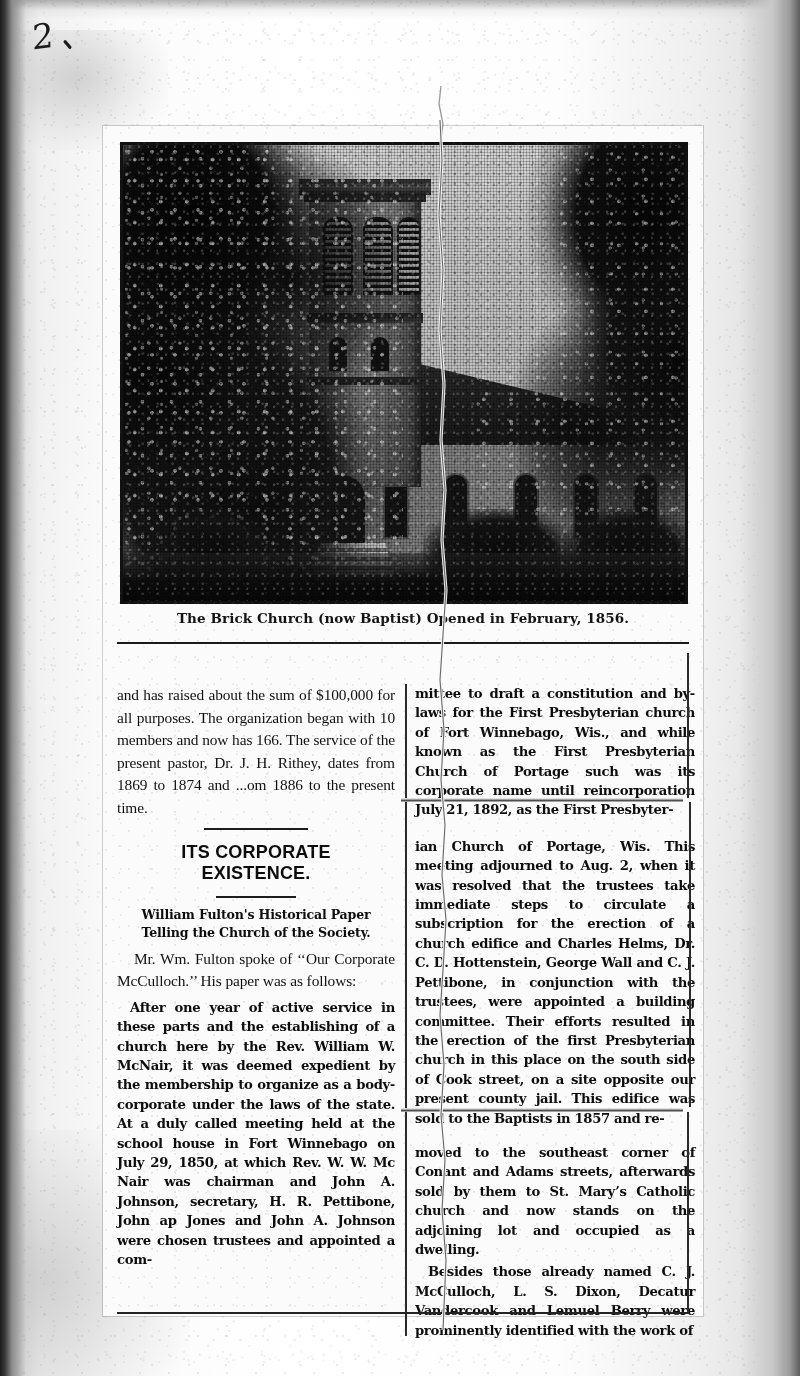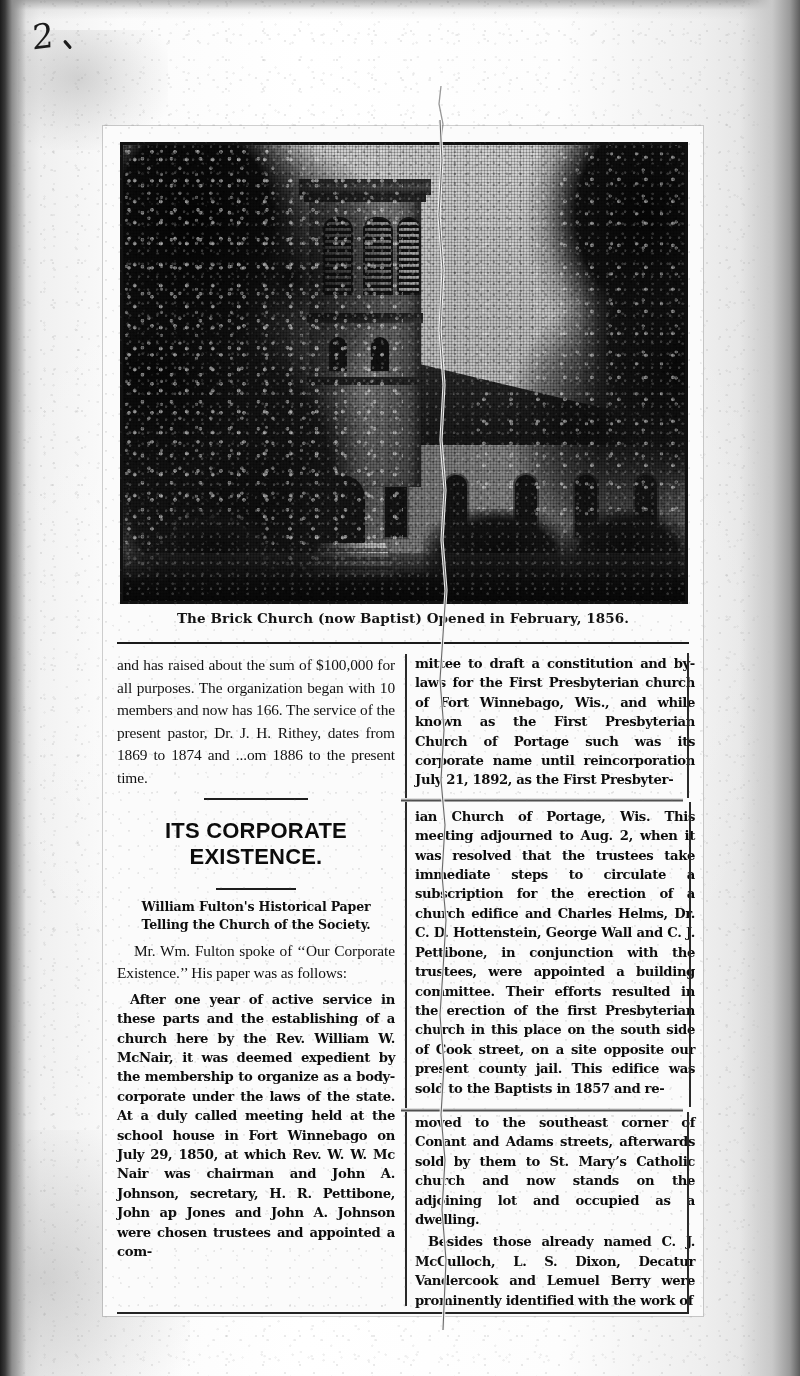--- a/index.html
+++ b/index.html
@@ -273,21 +273,21 @@
     letter-spacing: .1px;
     color: #131313;
   }
   .caption-rule {
     position: absolute; left: 14px; top: 516px; width: 572px; height: 2px;
     background: #1a1a1a;
   }
 
   
   .cols {
-    position: absolute; left: 14px; top: 528px; width: 576px; height: 660px;
+    position: absolute; left: 14px; top: 558px; width: 576px; height: 660px;
   }
   .col {
     position: absolute; top: 0; width: 278px; height: 100%;
   }
   .col-left  { left: 0; }
   .col-right { left: 298px; width: 280px; }
   .col-divider {
     position: absolute; left: 288px; top: 0; width: 2px; height: 652px;
     background: #2a2a2a;
   }
@@ -311,26 +311,26 @@
     line-height: 19.4px;
     text-align: justify;
     color: #0d0d0d;
     font-weight: 700;
     letter-spacing: -.35px;
   }
   p.body2.indent { text-indent: 13px; }
 
   .headline {
     font-family: "Liberation Sans", sans-serif;
-    font-size: 22px;
+    font-size: 18px;
     font-weight: 700;
     text-align: center;
     color: #0c0c0c;
     letter-spacing: .2px;
-    margin: 18px;
+    margin: 12px;
   }
   .subhead {
     font-family: "DejaVu Serif", serif;
     font-weight: 700;
     font-size: 12.6px;
     line-height: 18px;
     text-align: center;
     color: #0d0d0d;
     letter-spacing: -.2px;
     margin: 0;
@@ -414,21 +414,21 @@
 
     <div class="cols">
       <div class="col-divider"></div>
 
       <div class="col col-left">
         <p class="body">and has raised about the sum of $100,000 for all purposes. The organization began with 10 members and now has 166. The service of the present pastor, Dr. J. H. Rithey, dates from 1869 to 1874 and ...om 1886 to the present time.</p>
         <div class="short-rule"></div>
         <h2 class="headline">ITS CORPORATE EXISTENCE.</h2>
         <div class="short-rule thin"></div>
         <p class="subhead">William Fulton's Historical Paper Telling the Church of the Society.</p>
-        <p class="body indent" style="margin-top:6px">Mr. Wm. Fulton spoke of ‘‘Our Corporate Existence.’’ His paper was as follows:</p>
+        <p class="body indent" style="margin-top:6px">Mr. Wm. Fulton spoke of ‘‘Our Corporate McCulloch.’’ His paper was as follows:</p>
         <p class="body2 indent" style="margin-top:5px">After one year of active service in these parts and the establishing of a church here by the Rev. William W. McNair, it was deemed expedient by the membership to organize as a body-corporate under the laws of the state. At a duly called meeting held at the school house in Fort Winnebago on July 29, 1850, at which Rev. W. W. Mc Nair was chairman and John A. Johnson, secretary, H. R. Pettibone, John ap Jones and John A. Johnson were chosen trustees and appointed a com-</p>
       </div>
 
       <div class="col col-right">
         <p class="body2">mittee to draft a constitution and by-laws for the First Presbyterian church of Fort Winnebago, Wis., and while known as the First Presbyterian Church of Portage such was its corporate name until reincorporation July 21, 1892, as the First Presbyter-</p>
         <p class="body2" style="margin-top:17px">ian Church of Portage, Wis. This meeting adjourned to Aug. 2, when it was resolved that the trustees take immediate steps to circulate a subscription for the erection of a church edifice and Charles Helms, Dr. C. D. Hottenstein, George Wall and C. J. Pettibone, in conjunction with the trustees, were appointed a building committee. Their efforts resulted in the erection of the first Presbyterian church in this place on the south side of Cook street, on a site opposite our present county jail. This edifice was sold to the Baptists in 1857 and re-</p>
         <p class="body2" style="margin-top:15px">moved to the southeast corner of Conant and Adams streets, afterwards sold by them to St. Mary’s Catholic church and now stands on the adjoining lot and occupied as a dwelling.</p>
         <p class="body2 indent" style="margin-top:3px">Besides those already named C. J. McCulloch, L. S. Dixon, Decatur Vandercook and Lemuel Berry were prominently identified with the work of</p>
       </div>
     </div>

